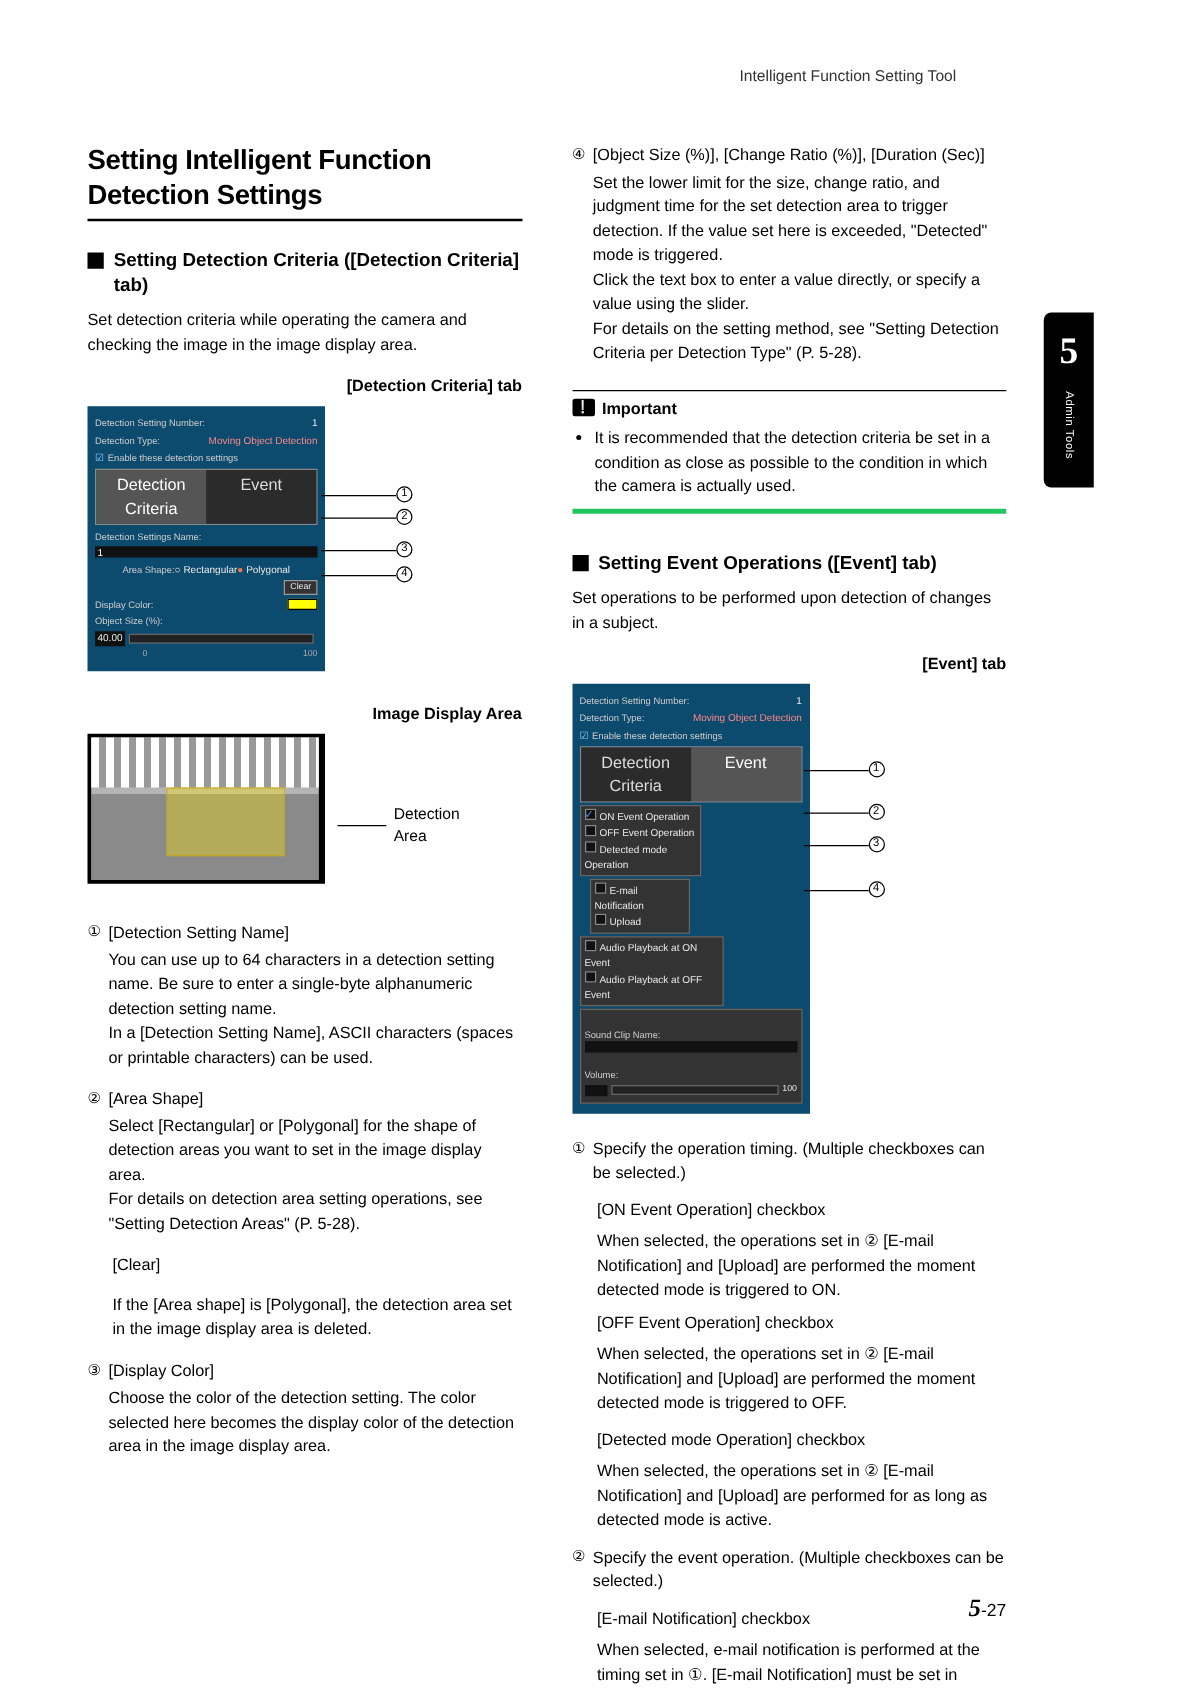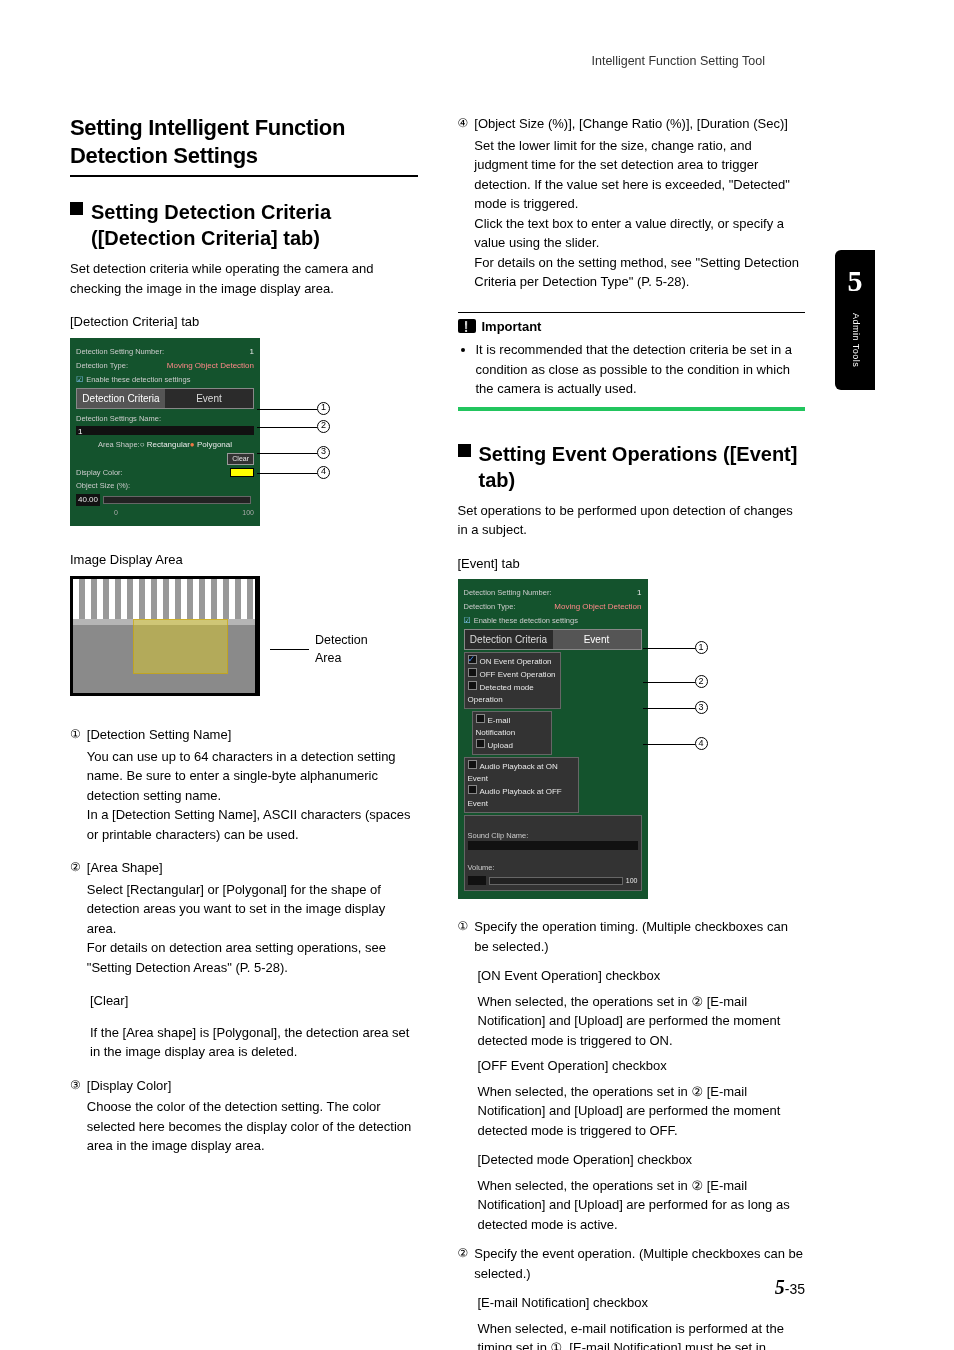--- a/index.html
+++ b/index.html
@@ -63,49 +63,49 @@
     font-weight: bold;
     font-size: 22px;
     margin: 0 0 6px 0;
     line-height: 1.25;
     letter-spacing: -0.3px;
   }
   h1.bar { border-bottom: 2px solid #000; padding-bottom: 6px; }
   h2 {
     font-family: "Arial Narrow", Arial, sans-serif;
     font-weight: bold;
-    font-size: 20px;
+    font-size: 15px;
     margin: 22px 0 8px 0;
     line-height: 1.3;
     display: flex;
     align-items: flex-start;
     gap: 8px;
   }
   h2 .sq {
     display: inline-block;
     width: 13px; height: 13px;
     background: #000;
     margin-top: 3px;
     flex: none;
   }
   p { margin: 6px 0; }
-  .sub-h { font-weight: normal; margin-top: 14px; margin-bottom: 6px; display: block; }
+  .sub-h { font-weight: bold; margin-top: 14px; margin-bottom: 6px; display: block; text-align: right; }
 
   
   .panel {
-    background: #14532d;
+    background: #0c4a6e;
     color: #e8e8e8;
     font-size: 8px;
     padding: 6px 6px;
     width: 190px;
     position: relative;
   }
   .panel-row { display: flex; justify-content: space-between; margin: 2px 0; align-items: center; }
   .panel .tabbar { display: flex; margin-top: 2px; border: 1px solid #888;}
-  .panel .tab { flex: 1; text-align: center; padding: 2px 0; background:#2b2b2b; color:#ddd; font-size:10px;}
+  .panel .tab { flex: 1; text-align: center; padding: 2px 0; background:#2b2b2b; color:#ddd; font-size:13px;}
   .panel .tab.active { background:#555; color:#fff; }
   .panel .field-label { font-size: 7.5px; color:#ccc; }
   .panel .input-like { background:#111; height:9px; display:block; }
   .panel .radio::before { content:"○ "; }
   .panel .radio.sel::before { content:"● "; color:#e74; }
   .panel .btn { border:1px solid #999; padding:0 4px; font-size:7px; background:#333;}
   .panel .slider { height: 8px; background: linear-gradient(#222,#222); position:relative; border:1px solid #666;}
   .panel-wrap { position: relative; display:inline-block; }
   .callout {
     width:13px; height:13px;
@@ -434,15 +434,15 @@
         </div>
         <div class="list-sub">
           <p style="margin-top:10px;"><span>[E-mail Notification] checkbox</span></p>
           <p style="margin-top:2px;">When selected, e-mail notification is performed at the timing set in ①. [E-mail Notification] must be set in advance under [Upload] in the Setting page (P. 4-17).</p>
         </div>
       </div>
     </div>
   </div>
 
   <div class="page-num">
-    <span class="five">5</span><span>-</span><span>35</span>
+    <span class="five">5</span><span>-</span><span>27</span>
   </div>
 </div>
 
 </body></html>

